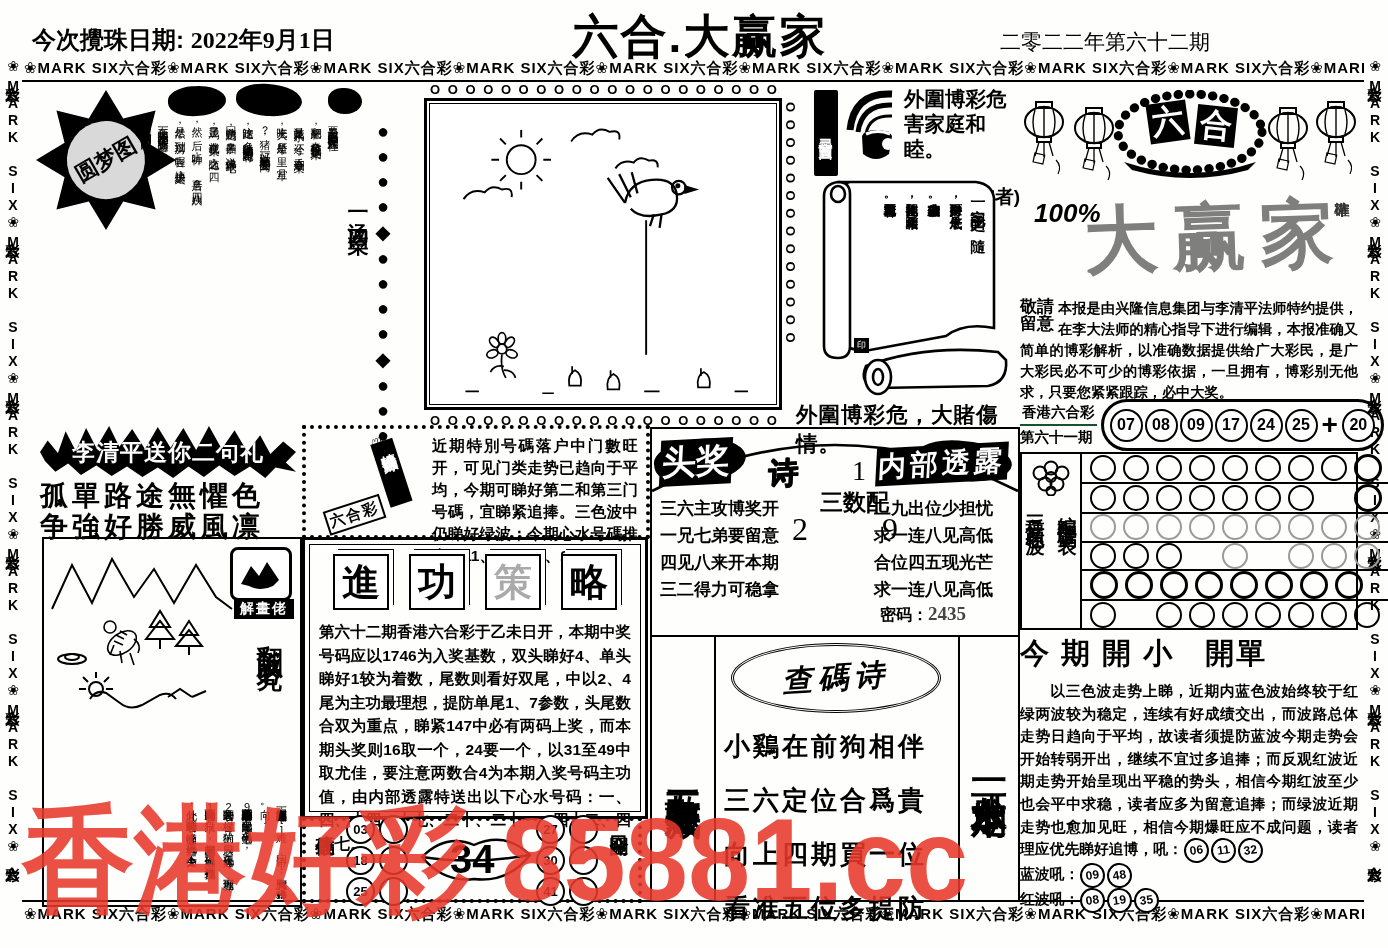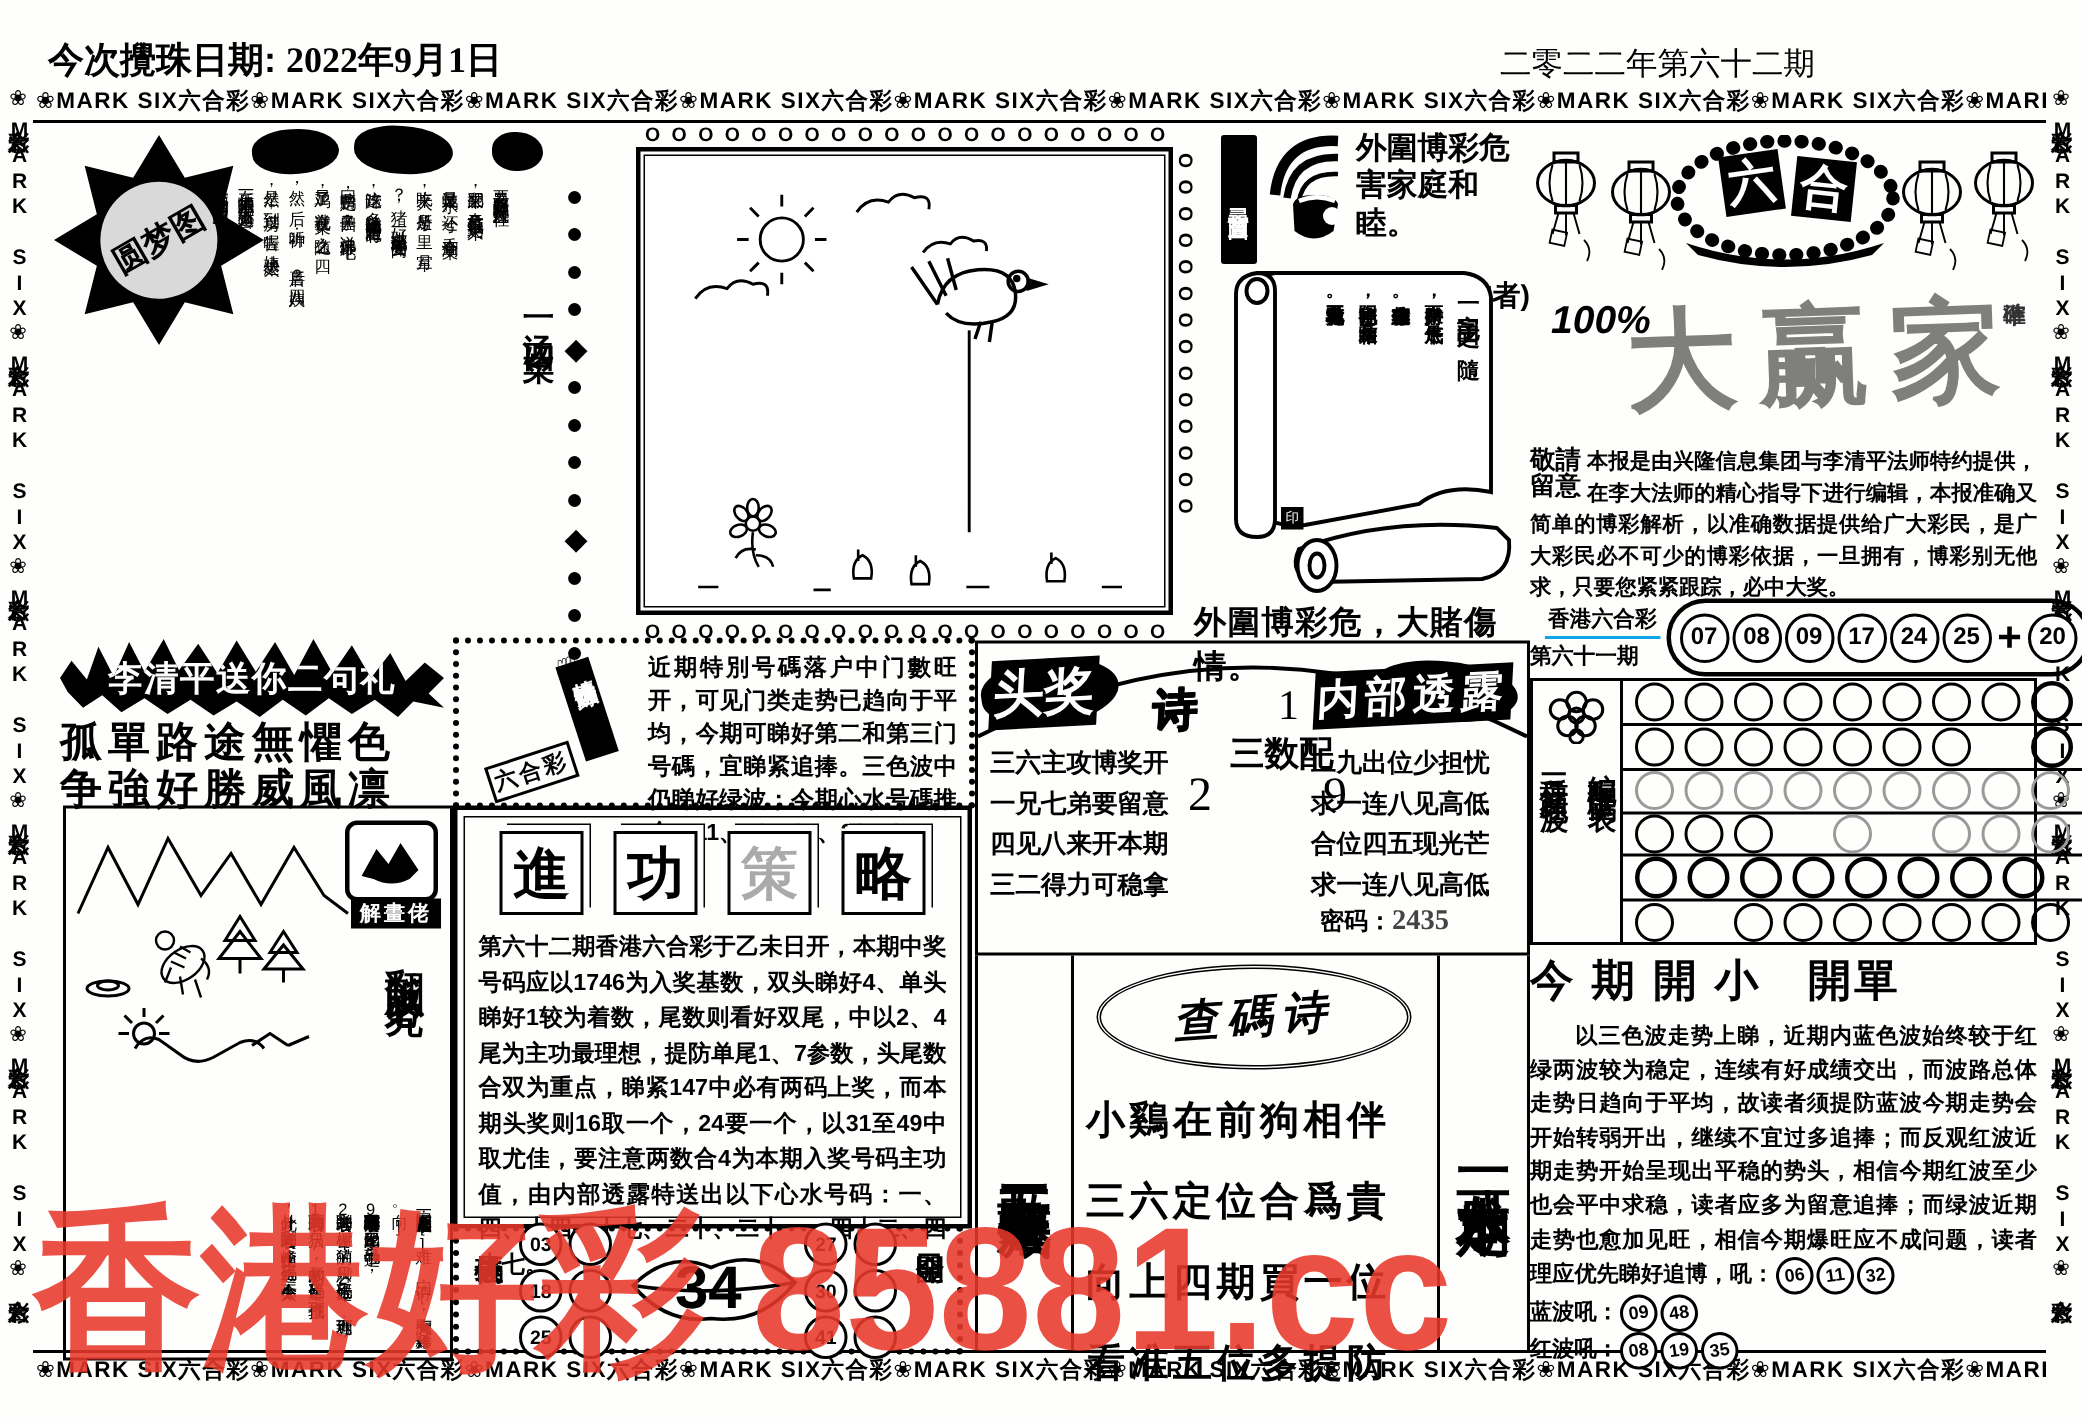--- a/index.html
+++ b/index.html
@@ -112,20 +112,21 @@
   <div class="abs bstrip" style="left:24px;top:903px;width:1340px;height:22px;">❀MARK SIX六合彩❀MARK SIX六合彩❀MARK SIX六合彩❀MARK SIX六合彩❀MARK SIX六合彩❀MARK SIX六合彩❀MARK SIX六合彩❀MARK SIX六合彩❀MARK SIX六合彩❀MARK SIX六合彩❀MARK SIX六合彩❀MARK SIX六合彩❀MARK SIX六合彩❀MARK SIX六合彩</div>
   <div class="abs bstrip-v" style="left:2px;top:58px;width:20px;">❀六合彩MARK SIX❀六合彩MARK SIX❀六合彩MARK SIX❀六合彩MARK SIX❀六合彩MARK SIX❀六合彩MARK SIX❀六合彩MARK SIX❀六合彩MARK SIX❀六合彩MARK SIX❀六合彩MARK SIX</div>
   <div class="abs bstrip-v" style="left:1364px;top:58px;width:20px;">❀六合彩MARK SIX❀六合彩MARK SIX❀六合彩MARK SIX❀六合彩MARK SIX❀六合彩MARK SIX❀六合彩MARK SIX❀六合彩MARK SIX❀六合彩MARK SIX❀六合彩MARK SIX❀六合彩MARK SIX</div>
   <div class="frame-line" style="left:22px;top:80px;width:1342px;height:2px;"></div>
   <div class="frame-line" style="left:22px;top:900px;width:1342px;height:2px;"></div>
 
   <div class="abs hdr-date" style="left:32px;top:24px;">
     <span>今次攪珠日期:</span>
     <span style="font-family:'Liberation Serif',serif;font-weight:900;">2022年9月1日</span>
   </div>
+  <div class="abs hdr-title" style="left:500px;top:6px;width:400px;text-align:center;">六合.大赢家</div>
   <div class="abs hdr-issue" style="left:985px;top:28px;width:240px;text-align:center;">二零二二年第六十二期</div>
 
   <div class="sec" style="left:28px;top:84px;width:392px;height:340px;">
     <div class="abs burst" style="left:8px;top:6px;width:140px;height:140px;">
       <div class="burst-inner">圆梦图</div>
     </div>
     <div class="blob" style="left:140px;top:2px;width:58px;height:30px;transform:rotate(-4deg);"></div>
     <div class="blob" style="left:208px;top:0px;width:66px;height:32px;transform:rotate(3deg);"></div>
     <div class="blob" style="left:300px;top:4px;width:34px;height:26px;"></div>
     <div class="abs story-text" style="left:56px;top:34px;width:258px;height:300px;">
@@ -414,21 +415,21 @@
   <div class="sec notice" style="left:1020px;top:298px;width:338px;height:98px;">
     <b class="ntitle">
       <span>敬請</span><br>
       <span>留意</span>
     </b>
     <span>本报是由兴隆信息集团与李清平法师特约提供，在李大法师的精心指导下进行编辑，本报准确又简单的博彩解析，以准确数据提供给广大彩民，是广大彩民必不可少的博彩依据，一旦拥有，博彩别无他求，只要您紧紧跟踪，必中大奖。</span>
   </div>
 
   <div class="sec" style="left:1020px;top:398px;width:338px;height:54px;display:flex;align-items:center;gap:4px;">
     <div>
-      <div class="res-lbl" style="border-bottom:2px solid #0ea5e9;padding:0 2px 2px;margin-left:10px;">香港六合彩</div>
+      <div class="res-lbl" style="border-bottom:2px solid #14532d;padding:0 2px 2px;">香港六合彩</div>
       <div class="res-lbl" style="padding:2px 0 0;">第六十一期</div>
     </div>
     <div class="res-pill" style="height:46px;flex:1;">
         <span class="ball" style="width: 29px; height: 29px; font-size: 16px;">07</span>
         <span class="ball" style="width: 29px; height: 29px; font-size: 16px;">08</span>
         <span class="ball" style="width: 29px; height: 29px; font-size: 16px;">09</span>
         <span class="ball" style="width: 29px; height: 29px; font-size: 16px;">17</span>
         <span class="ball" style="width: 29px; height: 29px; font-size: 16px;">24</span>
         <span class="ball" style="width: 29px; height: 29px; font-size: 16px;">25</span>
         <span style="font-size: 28px; font-weight: 900; margin: 0px 2px;">+</span>

